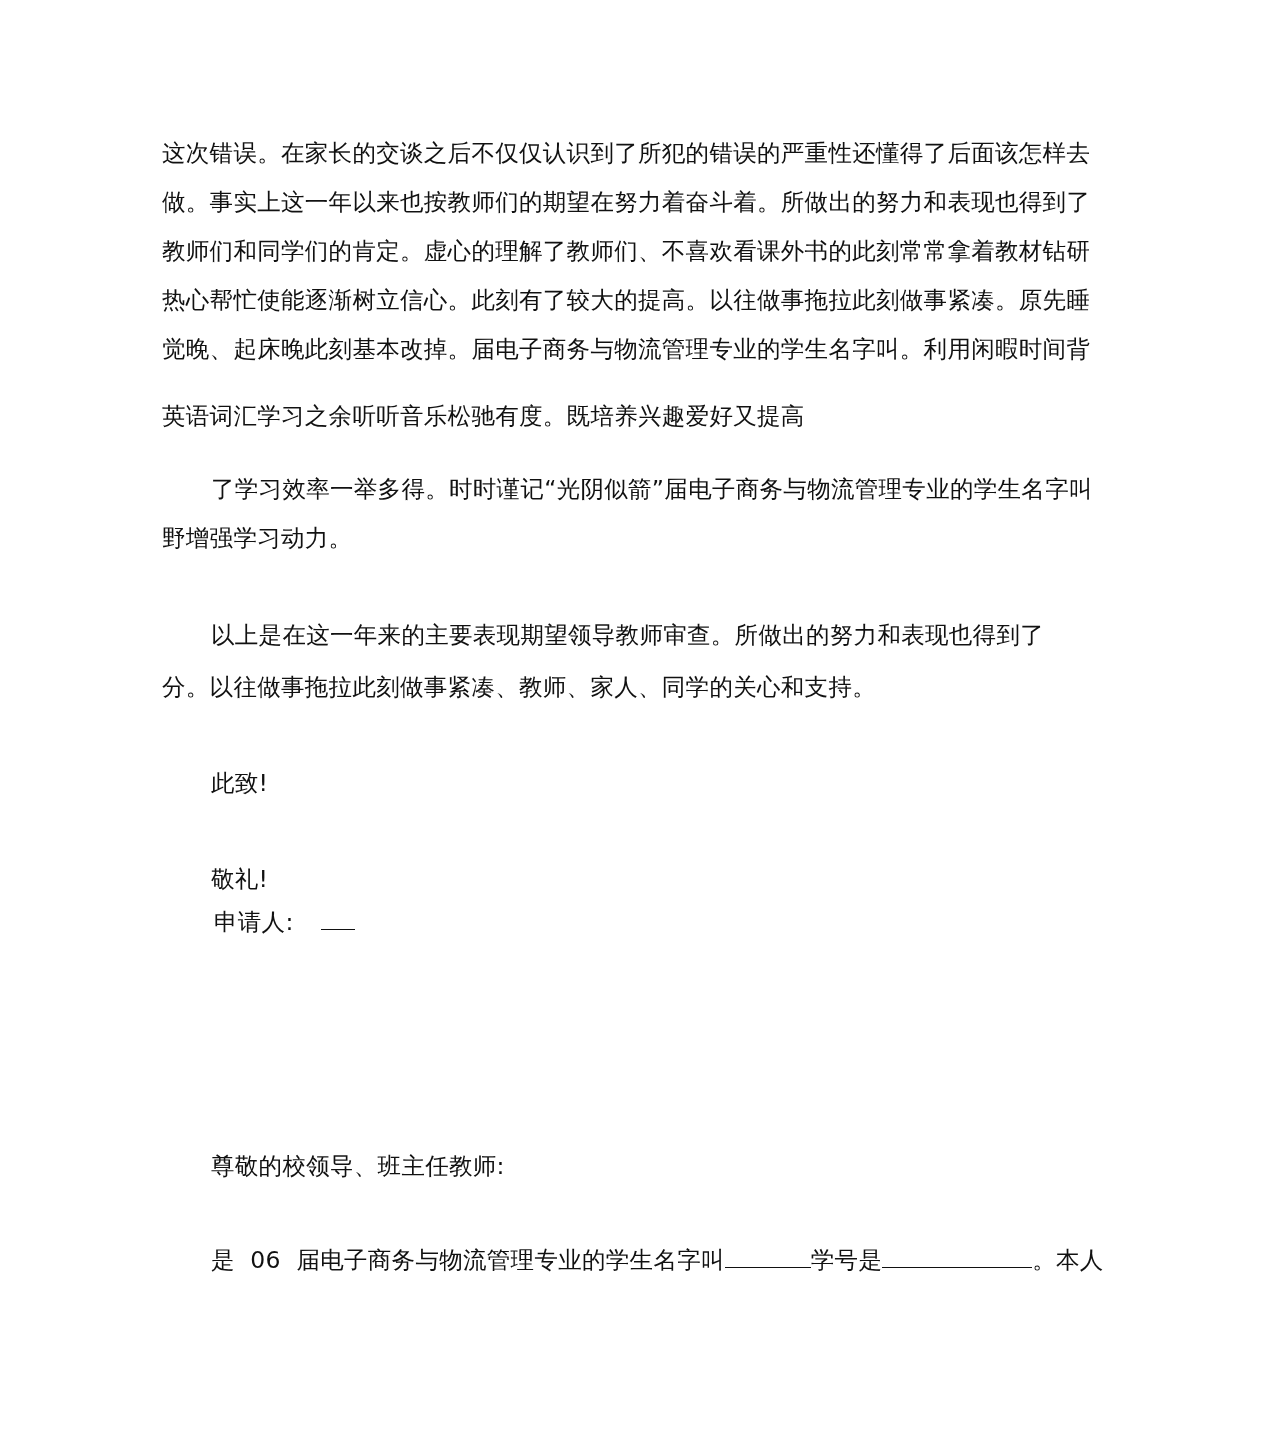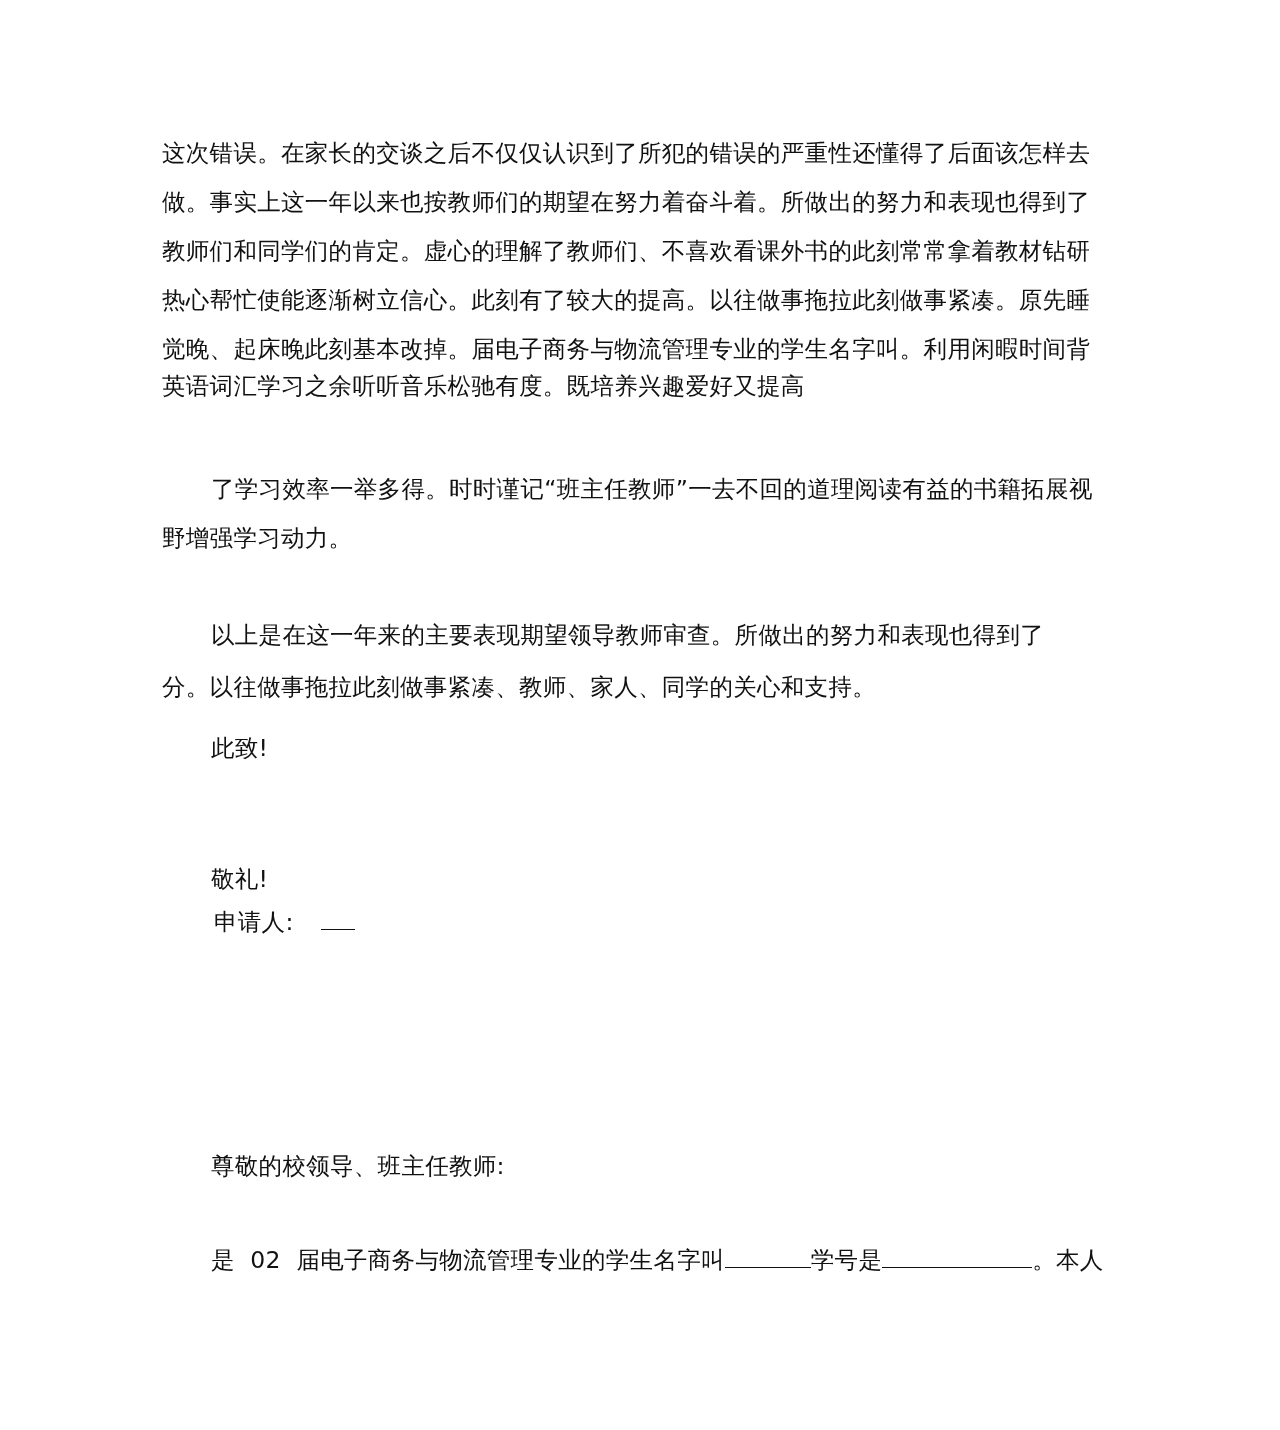--- a/index.html
+++ b/index.html
@@ -41,36 +41,36 @@
 </head>
 <body>
 
 <div class="page">
 
   <div class="line" style="top:138px">这次错误。在家长的交谈之后不仅仅认识到了所犯的错误的严重性还懂得了后面该怎样去</div>
   <div class="line" style="top:187px">做。事实上这一年以来也按教师们的期望在努力着奋斗着。所做出的努力和表现也得到了</div>
   <div class="line" style="top:236px">教师们和同学们的肯定。虚心的理解了教师们、不喜欢看课外书的此刻常常拿着教材钻研</div>
   <div class="line" style="top:285px">热心帮忙使能逐渐树立信心。此刻有了较大的提高。以往做事拖拉此刻做事紧凑。原先睡</div>
   <div class="line" style="top:334px">觉晚、起床晚此刻基本改掉。届电子商务与物流管理专业的学生名字叫。利用闲暇时间背</div>
-  <div class="line" style="top:371px">英语词汇学习之余听听音乐松驰有度。既培养兴趣爱好又提高</div>
+  <div class="line" style="top:401px">英语词汇学习之余听听音乐松驰有度。既培养兴趣爱好又提高</div>
 
-  <div class="line indent" style="top:474px">了学习效率一举多得。时时谨记“班主任教师”一去不回的道理阅读有益的书籍拓展视</div>
+  <div class="line indent" style="top:474px">了学习效率一举多得。时时谨记“光阴似箭”届电子商务与物流管理专业的学生名字叫</div>
   <div class="line" style="top:523px">野增强学习动力。</div>
 
   <div class="line indent" style="top:620px">以上是在这一年来的主要表现期望领导教师审查。所做出的努力和表现也得到了</div>
   <div class="line" style="top:672px">分。以往做事拖拉此刻做事紧凑、教师、家人、同学的关心和支持。</div>
 
-  <div class="line indent" style="top:733px">此致!</div>
+  <div class="line indent" style="top:768px">此致!</div>
   <div class="line indent" style="top:864px">敬礼!</div>
 
   <div class="line indent" style="top:907px; left:214px">
     <span>申请人:</span>
     <span class="blank" style="width:34px; margin-left:20px"></span>
   </div>
 
 
   <div class="line indent" style="top:1151px">尊敬的校领导、班主任教师:</div>
 
   <div class="line indent" style="top:1245px">
-    <span style="white-space:pre">是  02  届电子商务与物流管理专业的学生名字叫</span><span class="blank" style="width:86px"></span><span>学号是</span><span class="blank" style="width:150px"></span><span>。本人</span>
+    <span style="white-space:pre">是  06  届电子商务与物流管理专业的学生名字叫</span><span class="blank" style="width:86px"></span><span>学号是</span><span class="blank" style="width:150px"></span><span>。本人</span>
   </div>
 
 </div>
 
 </body></html>

